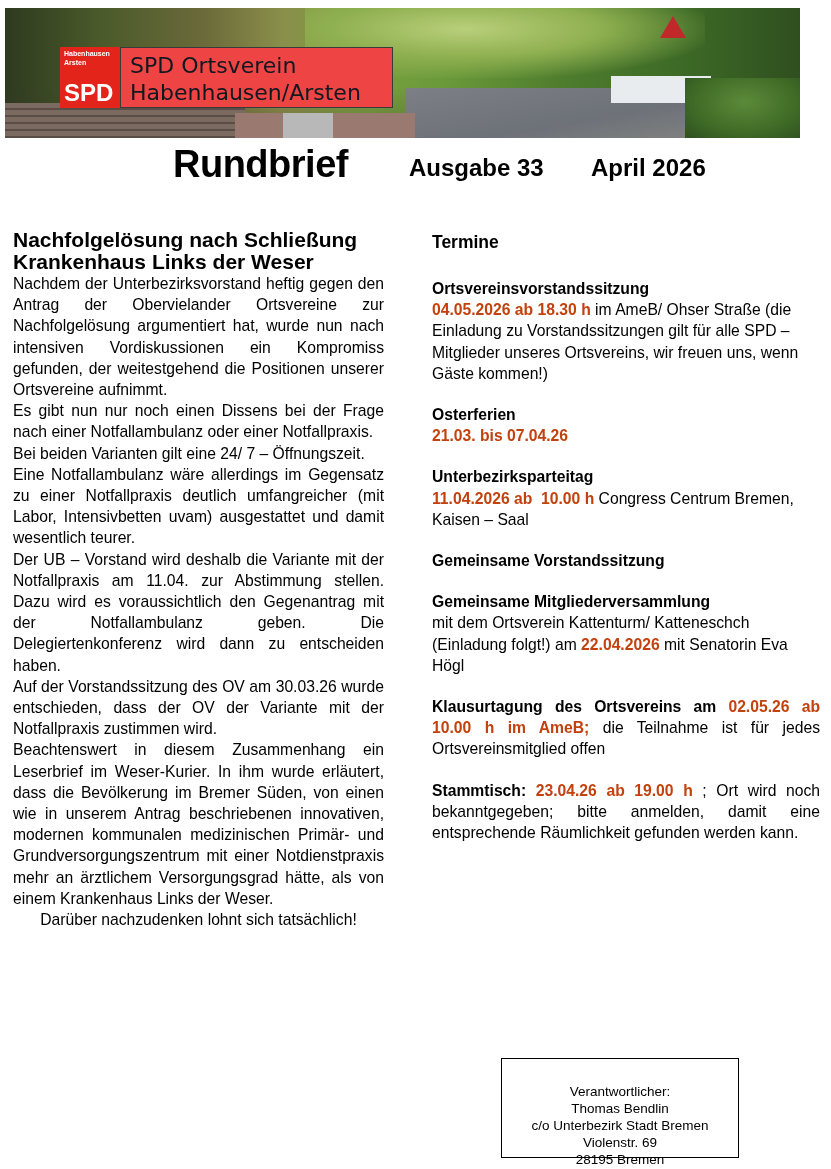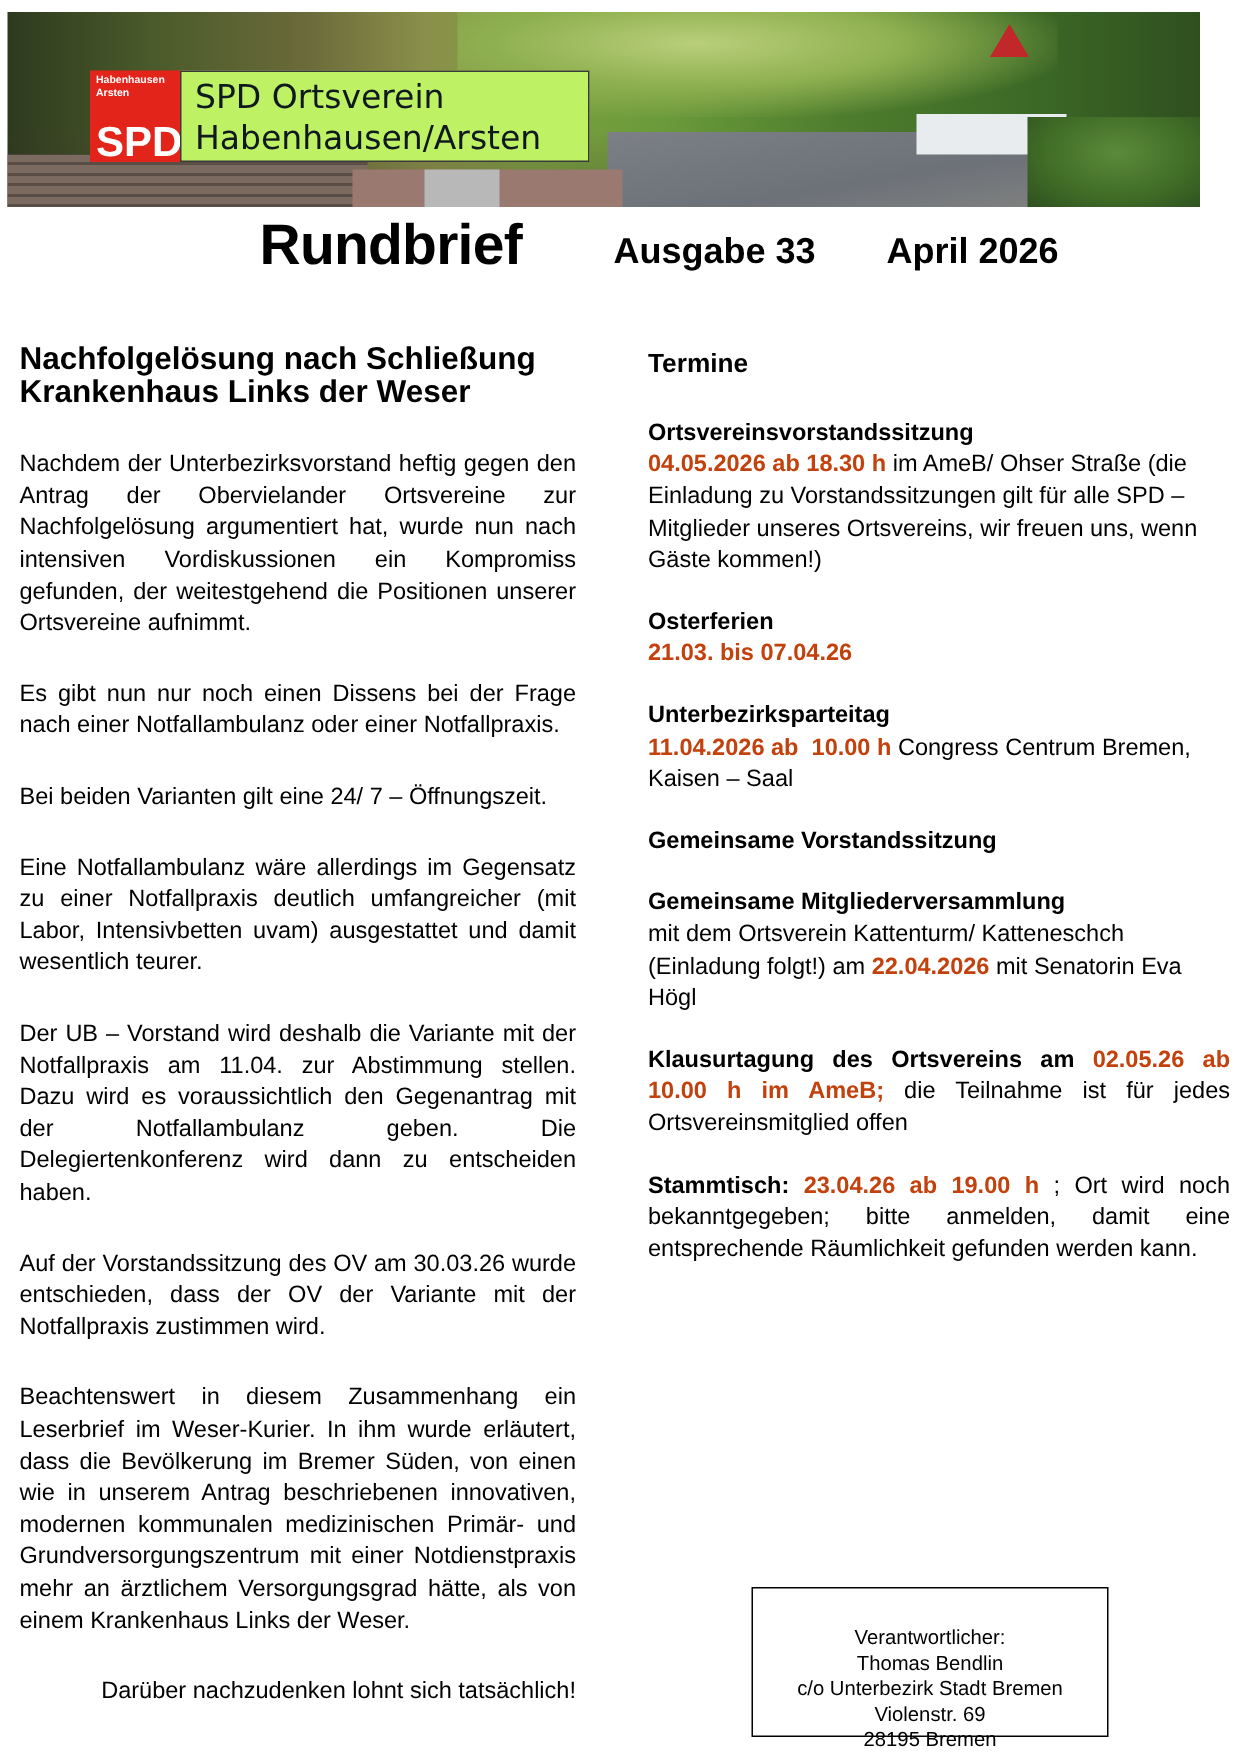--- a/index.html
+++ b/index.html
@@ -28,37 +28,37 @@
     border-left: 13px solid transparent; border-right: 13px solid transparent; border-bottom: 22px solid #c0282a; }
   .banner .hedge { position: absolute; left: 680px; top: 70px; width: 120px; height: 60px;
     background: radial-gradient(ellipse at 50% 40%, #5c8a3a 0%, #3f6b26 60%, #2e5020 100%); }
 
   
   .logo-red {
     position: absolute; left: 60px; top: 47px; width: 60px; height: 61px;
     background: #e3241b; color: #fff;
   }
   .logo-red .small { position: absolute; left: 4px; top: 2px; font-size: 7px; line-height: 9px; font-weight: bold; }
-  .logo-red .spd { position: absolute; left: 4px; top: 32px; font-size: 28px; font-weight: bold; letter-spacing: 0px; }
+  .logo-red .spd { position: absolute; left: 4px; top: 32px; font-size: 24px; font-weight: bold; letter-spacing: 0px; }
   .logo-blue {
     position: absolute; left: 120px; top: 47px; width: 273px; height: 61px;
-    background: #bef264; border: 1px solid #3a3a3a;
+    background: #ef4444; border: 1px solid #3a3a3a;
   }
   .logo-blue .line1 { position: absolute; left: 9px; top: 5px; font-size: 22px; color: #101820; font-family: "DejaVu Sans", sans-serif; }
   .logo-blue .line2 { position: absolute; left: 9px; top: 32px; font-size: 22px; color: #101820; font-family: "DejaVu Sans", sans-serif; }
 
   
   .title { position: absolute; left: 173px; top: 143px; font-size: 38px; font-weight: bold; letter-spacing: -0.5px; }
   .issue { position: absolute; left: 409px; top: 154px; font-size: 24px; font-weight: bold; }
   .date  { position: absolute; left: 591px; top: 154px; font-size: 24px; font-weight: bold; }
 
   
   .article { position: absolute; left: 13px; top: 229px; width: 371px; }
   .article h2 { font-size: 21px; font-weight: bold; line-height: 22px; }
-  .article p { font-size: 15.7px; line-height: 21.2px; text-align: justify; margin-top: 26px; }
+  .article p { font-size: 15.7px; line-height: 21.2px; text-align: justify; }
 
   
   .termine { position: absolute; left: 432px; top: 232px; width: 388px; }
   .termine h3 { font-size: 17.5px; font-weight: bold; margin-bottom: 25px; }
   .event { margin-bottom: 20px; font-size: 15.7px; line-height: 21.2px; }
   .event .head { font-weight: bold; }
   .red { color: #c2410c; font-weight: bold; }
   .justify { text-align: justify; }
 
   
@@ -102,21 +102,21 @@
     <span>Nachfolgelösung nach Schließung</span><br>
     <span>Krankenhaus Links der Weser</span>
   </h2>
   <p>Nachdem der Unterbezirksvorstand heftig gegen den Antrag der Obervielander Ortsvereine zur Nachfolgelösung argumentiert hat, wurde nun nach intensiven Vordiskussionen ein Kompromiss gefunden, der weitestgehend die Positionen unserer Ortsvereine aufnimmt.</p>
   <p>Es gibt nun nur noch einen Dissens  bei der Frage nach einer Notfallambulanz oder einer Notfallpraxis.</p>
   <p>Bei beiden Varianten gilt eine 24/ 7 – Öffnungszeit.</p>
   <p>Eine Notfallambulanz wäre allerdings im Gegensatz zu einer Notfallpraxis deutlich umfangreicher (mit Labor, Intensivbetten uvam) ausgestattet und damit wesentlich teurer.</p>
   <p>Der UB – Vorstand wird deshalb die Variante mit der Notfallpraxis am 11.04. zur Abstimmung stellen. Dazu wird es voraussichtlich den Gegenantrag mit der Notfallambulanz geben. Die Delegiertenkonferenz wird dann zu entscheiden haben.</p>
   <p>Auf der Vorstandssitzung des OV am 30.03.26 wurde entschieden, dass der OV der Variante mit der Notfallpraxis zustimmen wird.</p>
   <p>Beachtenswert in diesem Zusammenhang ein Leserbrief im Weser-Kurier. In ihm wurde erläutert, dass die Bevölkerung im Bremer Süden, von einen wie in unserem Antrag beschriebenen innovativen, modernen kommunalen medizinischen Primär- und Grundversorgungszentrum mit einer Notdienstpraxis mehr an ärztlichem Versorgungsgrad hätte, als von einem Krankenhaus Links der Weser.</p>
-  <p style="text-align:right">Darüber nachzudenken lohnt sich tatsächlich!</p>
+  <p style="text-align:center">Darüber nachzudenken lohnt sich tatsächlich!</p>
 </div>
 
 <div class="termine">
   <h3>Termine</h3>
 
   <div class="event">
     <div class="head">Ortsvereinsvorstandssitzung</div>
     <div>
       <span class="red">04.05.2026 ab 18.30 h</span><span> im AmeB/ Ohser Straße (die Einladung zu Vorstandssitzungen gilt für alle SPD – Mitglieder unseres Ortsvereins, wir freuen uns, wenn Gäste kommen!)</span>
     </div>

